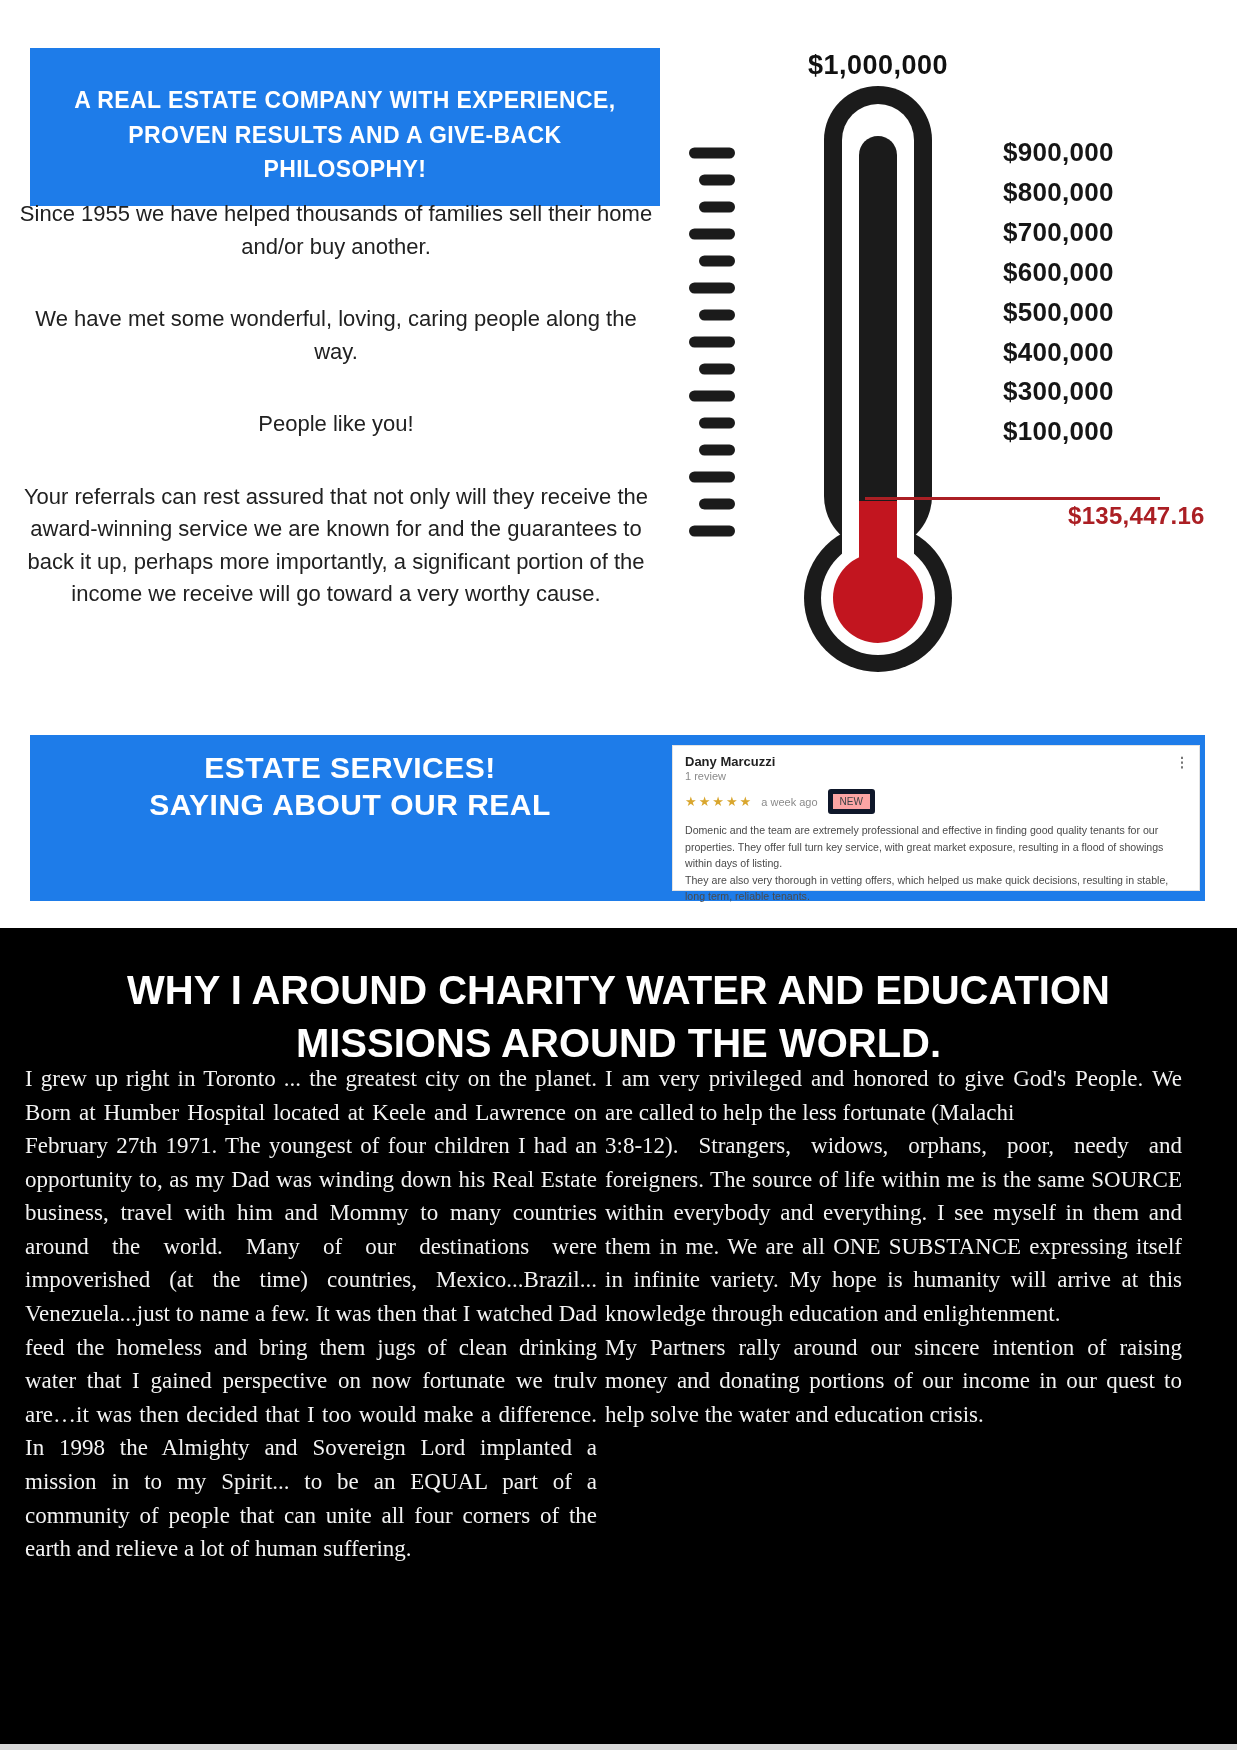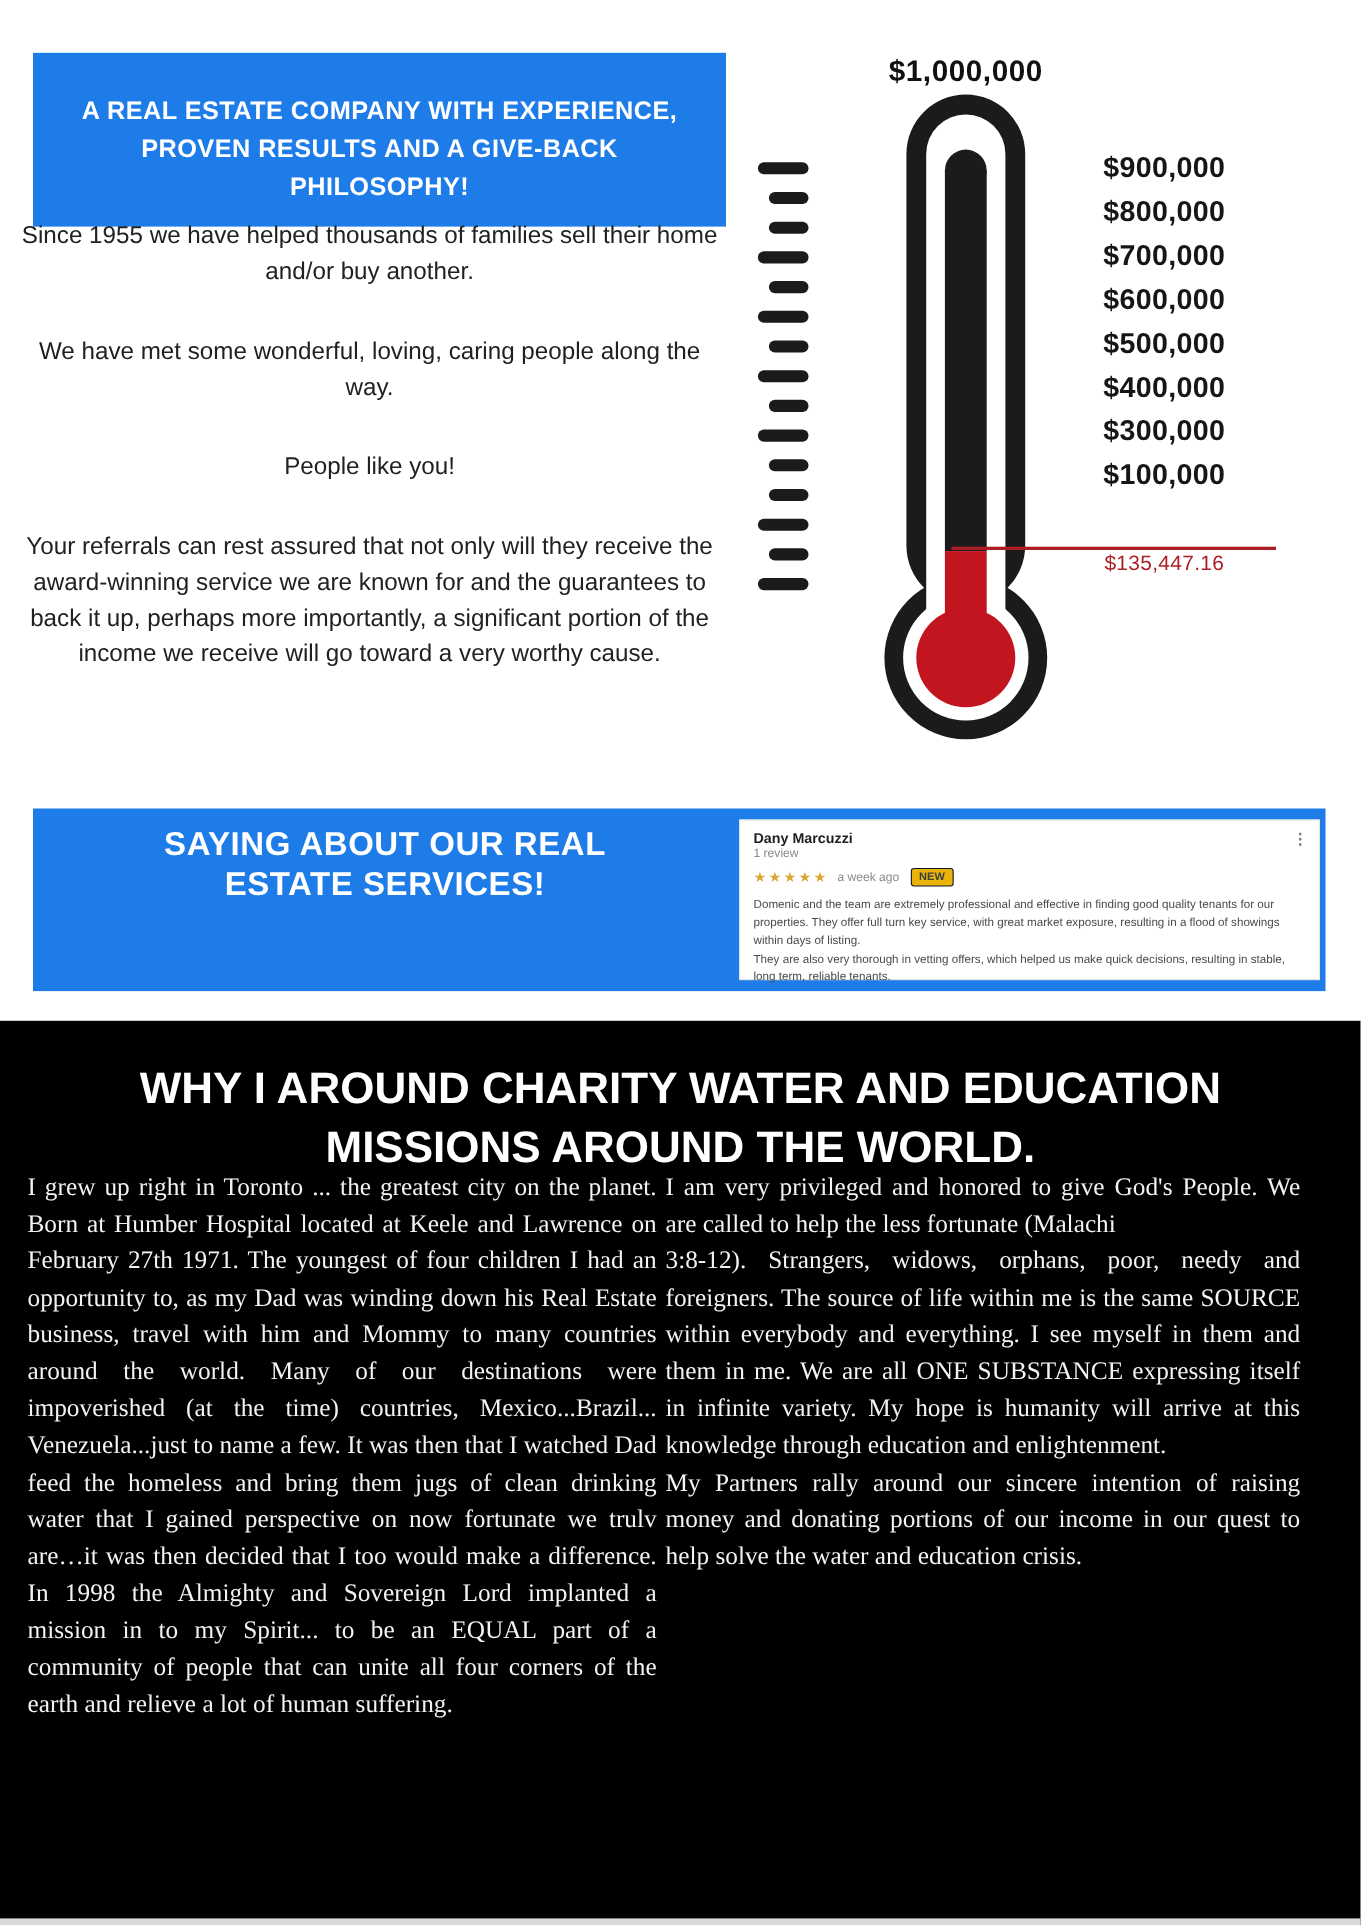--- a/index.html
+++ b/index.html
@@ -22,43 +22,43 @@
   .thermo-svg{position:absolute;left:660px;top:80px;width:520px;height:620px;}
   .goal-label{
     position:absolute;left:878px;top:50px;transform:translateX(-50%);
     font-size:27px;font-weight:bold;color:#111;letter-spacing:.5px;white-space:nowrap;
   }
   .scale-label{
     position:absolute;left:1003px;font-size:26px;font-weight:bold;color:#161616;
     white-space:nowrap;letter-spacing:.3px;
   }
   .current-label{
-    position:absolute;left:1004px;top:502px;font-size:19px;font-weight:normal;
+    position:absolute;left:1068px;top:502px;font-size:24px;font-weight:bold;
     color:#ab1f24;white-space:nowrap;letter-spacing:.3px;
   }
   
   .reviews{
     position:absolute;left:30px;top:735px;width:1175px;height:166px;background:#1e7ce9;
   }
   .reviews-heading{
     position:absolute;left:40px;top:15px;width:560px;text-align:center;color:#fff;
     font-weight:bold;font-size:30px;line-height:1.23;letter-spacing:.5px;
   }
   .review-card{
     position:absolute;left:642px;top:10px;width:528px;height:146px;box-sizing:border-box;
     background:#ffffff;border:1px solid #e3e3e3;padding:8px 12px 6px;color:#333;
   }
   .reviewer{font-size:13px;font-weight:bold;color:#1f1f1f;}
   .review-count{font-size:11px;color:#8a8a8a;margin-top:1px;}
   .review-meta{margin-top:7px;display:flex;align-items:center;}
   .stars{color:#d9a62e;font-size:13px;letter-spacing:2px;}
   .time-ago{font-size:11px;color:#8a8a8a;margin-left:8px;}
   .new-badge{
-    font-size:10px;font-weight:bold;color:#3c4043;border:1px solid #0f172a;
-    border-radius:3px;padding:2px 7px;margin-left:10px;background:#eab308;
+    font-size:10px;font-weight:normal;color:#3c4043;border:5px solid #0f172a;
+    border-radius:3px;padding:2px 7px;margin-left:10px;background:#fca5a5;
   }
   .review-body{margin-top:8px;font-size:10.6px;line-height:1.56;color:#4a4a4a;}
   .kebab{position:absolute;right:10px;top:8px;color:#757575;font-size:14px;font-weight:bold;}
   
   .charity{
     position:absolute;left:0;top:928px;width:1237px;height:822px;background:#000;color:#fff;
   }
   .charity-heading{
     margin-top:36px;text-align:center;font-weight:bold;font-size:40px;line-height:1.33;
     color:#ffffff;letter-spacing:0;
@@ -148,22 +148,22 @@
 <div class="scale-label" style="top:217px">$700,000</div>
 <div class="scale-label" style="top:257px">$600,000</div>
 <div class="scale-label" style="top:297px">$500,000</div>
 <div class="scale-label" style="top:337px">$400,000</div>
 <div class="scale-label" style="top:376px">$300,000</div>
 <div class="scale-label" style="top:416px">$100,000</div>
 <div class="current-label">$135,447.16</div>
 
 <div class="reviews">
   <div class="reviews-heading">
+    <div>ESTATE SERVICES!</div>
     <div>SAYING ABOUT OUR REAL</div>
-    <div>ESTATE SERVICES!</div>
   </div>
   <div class="review-card">
     <div class="kebab">⋮</div>
     <div class="reviewer">Dany Marcuzzi</div>
     <div class="review-count">1 review</div>
     <div class="review-meta">
       <span class="stars">★★★★★</span>
       <span class="time-ago">a week ago</span>
       <span class="new-badge">NEW</span>
     </div>

